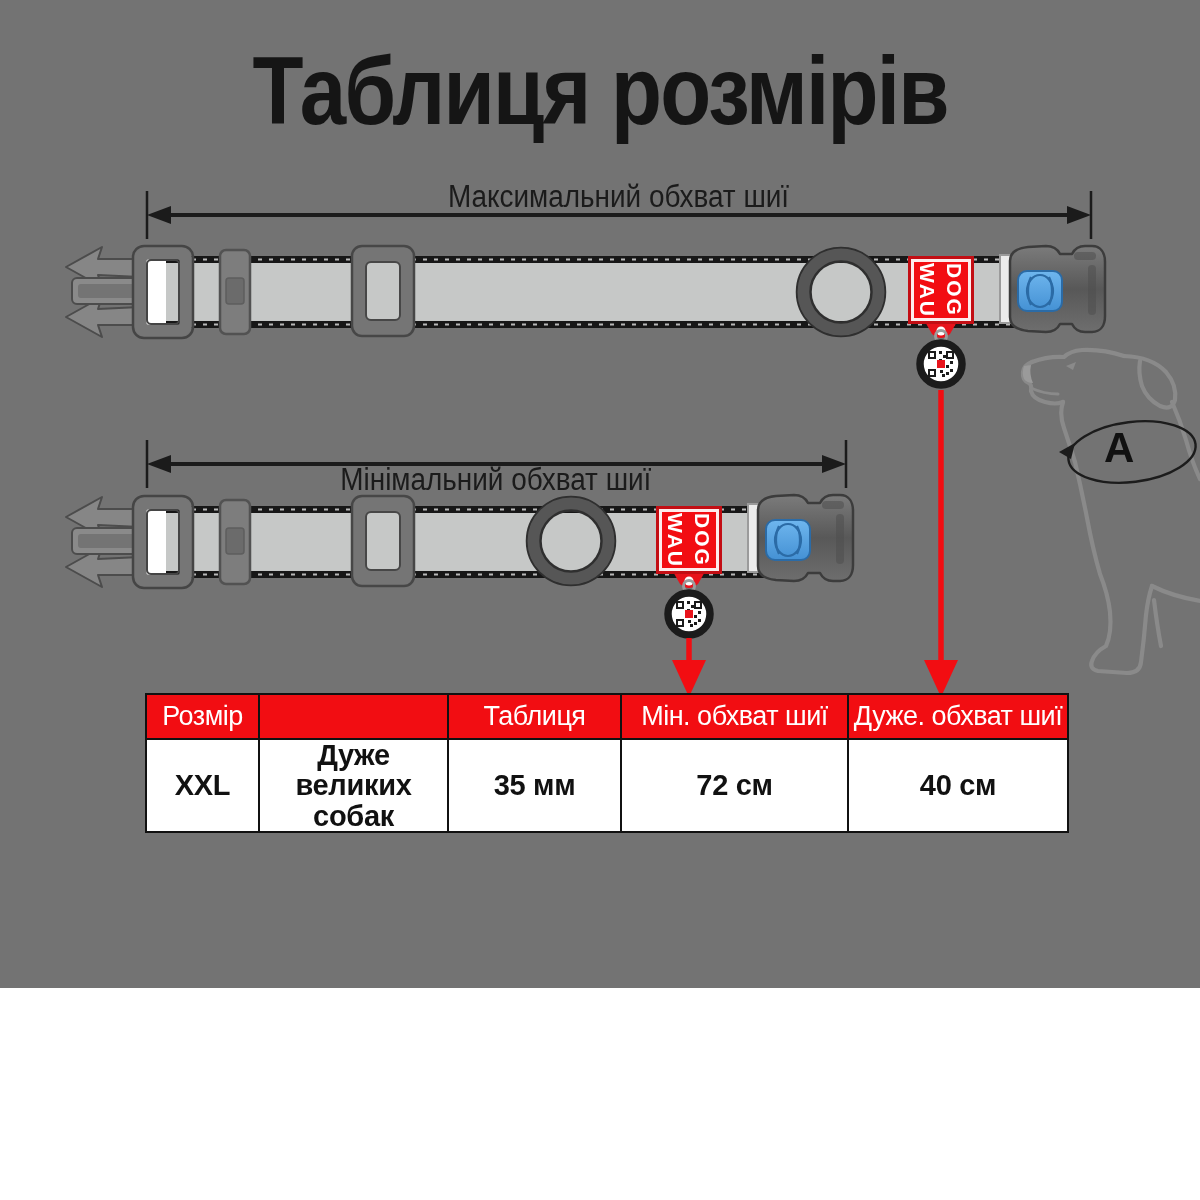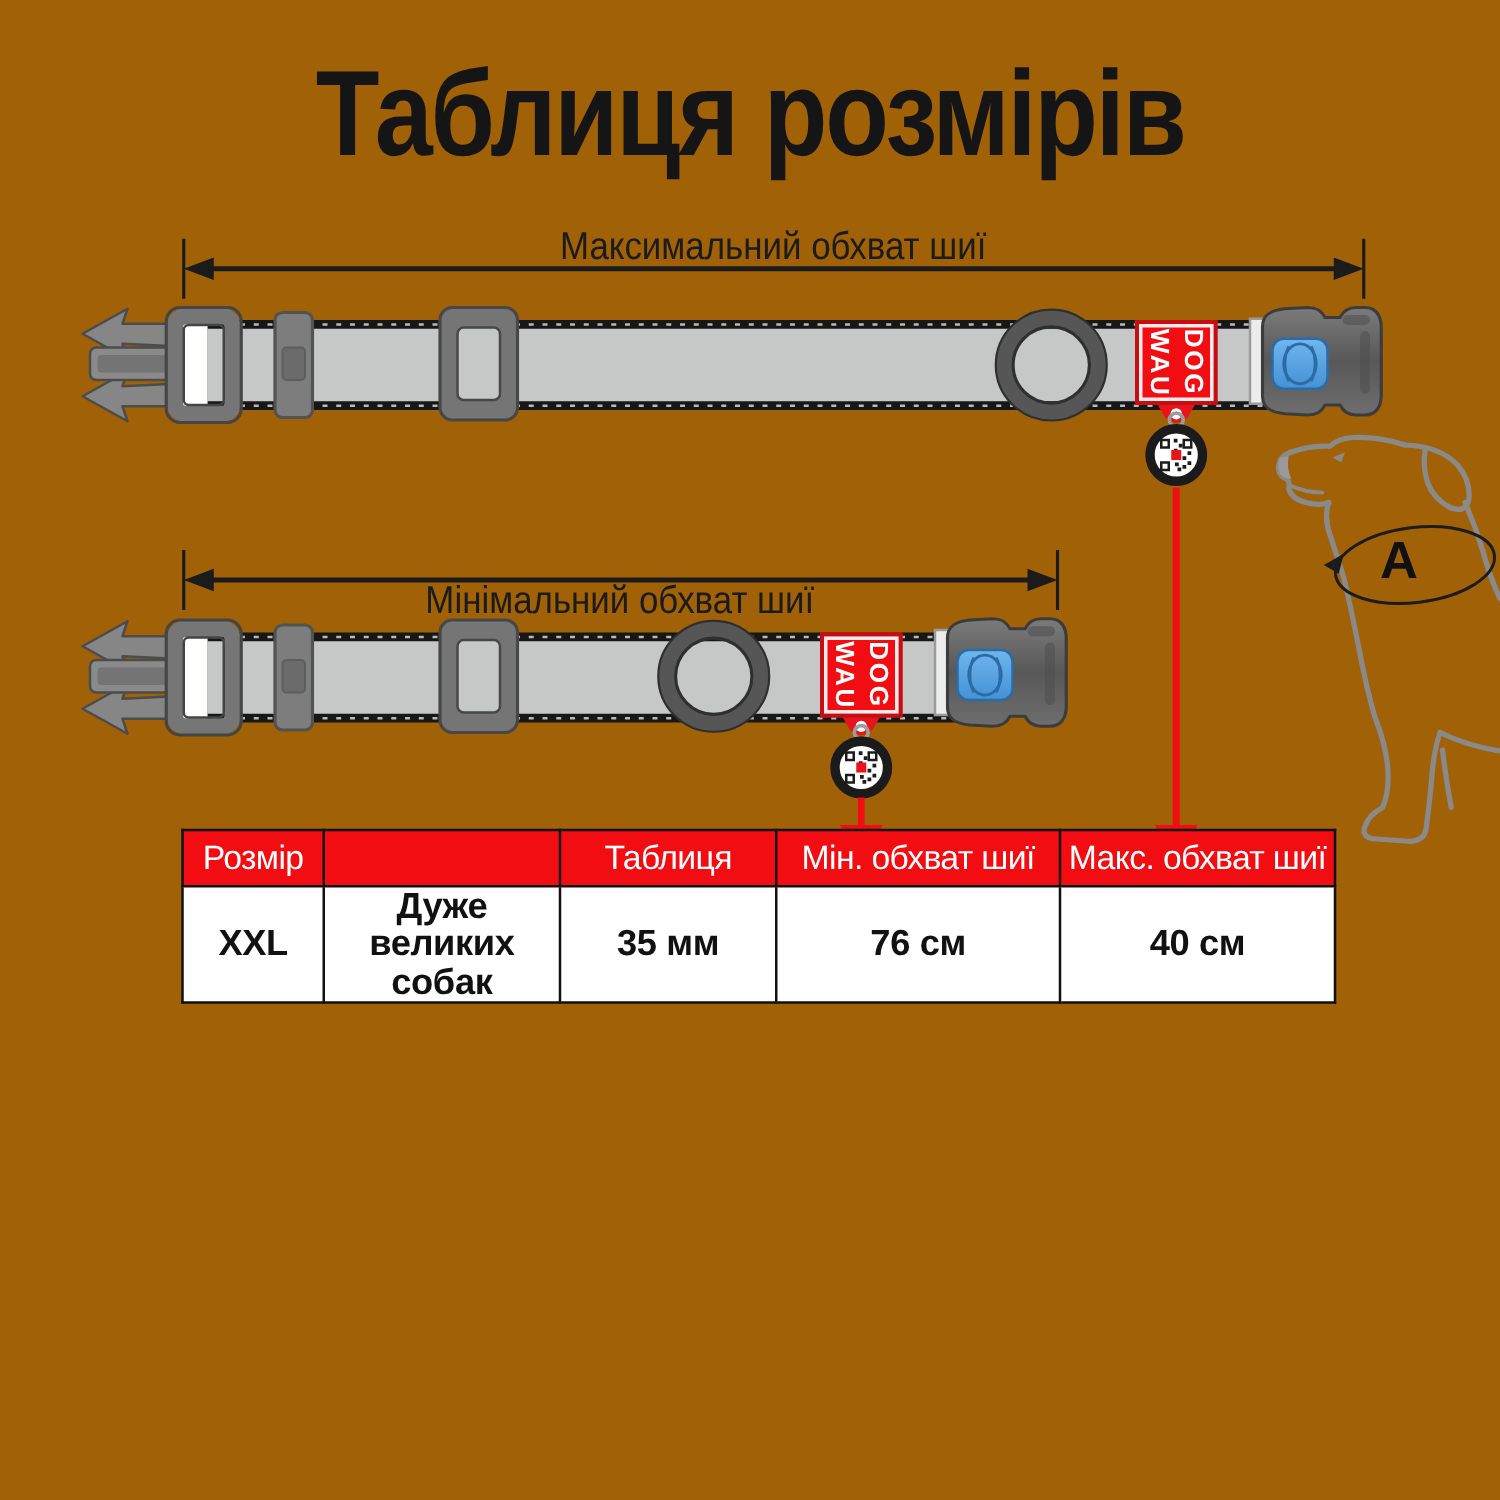--- a/index.html
+++ b/index.html
@@ -7,21 +7,21 @@
     --strap-gray:#c6c8c7;
     --strap-edge:#171717;
     --hardware-gray:#7a7a7a;
     --hardware-dark:#474747;
     --button-blue:#57a8e8;
     --dog-outline:#8a8a8a;
     --ink:#1c1c1c;
   }
   html,body{margin:0;padding:0;background:#ffffff;}
   .canvas{
-    position:relative;width:1200px;height:1200px;background:#a16207;overflow:hidden;
+    position:relative;width:1200px;height:988px;background:#737373;overflow:hidden;
     font-family:"Liberation Sans",sans-serif;color:var(--ink);
   }
   .abs{position:absolute;}
   .condensed{display:inline-block;transform:scaleX(0.86);transform-origin:center;}
   .condensed-l{display:inline-block;transform:scaleX(0.93);transform-origin:left center;}
 
   .title{
     left:0;top:40px;width:1200px;text-align:center;
     font-size:97px;font-weight:bold;line-height:1.05;color:#151515;letter-spacing:-2px;
   }
@@ -231,41 +231,41 @@
 
   <div class="abs brand-label" style="left:656px;top:506px;">
     <span>WAU
 DOG</span>
   </div>
 
   <div class="abs dim-letter" style="left:1104px;top:424px;">
     <span>A</span>
   </div>
 
-  <table class="size-table abs" style="left:145px;top:663px;">
+  <table class="size-table abs" style="left:145px;top:693px;">
     <colgroup>
       <col style="width:113px">
         <col style="width:189px">
         <col style="width:173px">
       <col style="width:227px">
         <col style="width:220px">
     </colgroup>
     <tbody>
         <tr>
       <th><span>Розмір</span></th>
       <th><span></span></th>
       <th><span>Таблиця</span></th>
       <th><span>Мін. обхват шиї</span></th>
-      <th><span>Макс. обхват шиї</span></th>
+      <th><span>Дуже. обхват шиї</span></th>
     </tr>
     <tr>
       <td><span>XXL</span></td>
       <td><span>Дуже великих собак</span></td>
       <td><span>35 мм</span></td>
-      <td><span>76 см</span></td>
+      <td><span>72 см</span></td>
       <td><span>40 см</span></td>
     </tr>
   </tbody>
     </table>
 
   <div class="abs notes">
   </div>
 
 </div>
 

